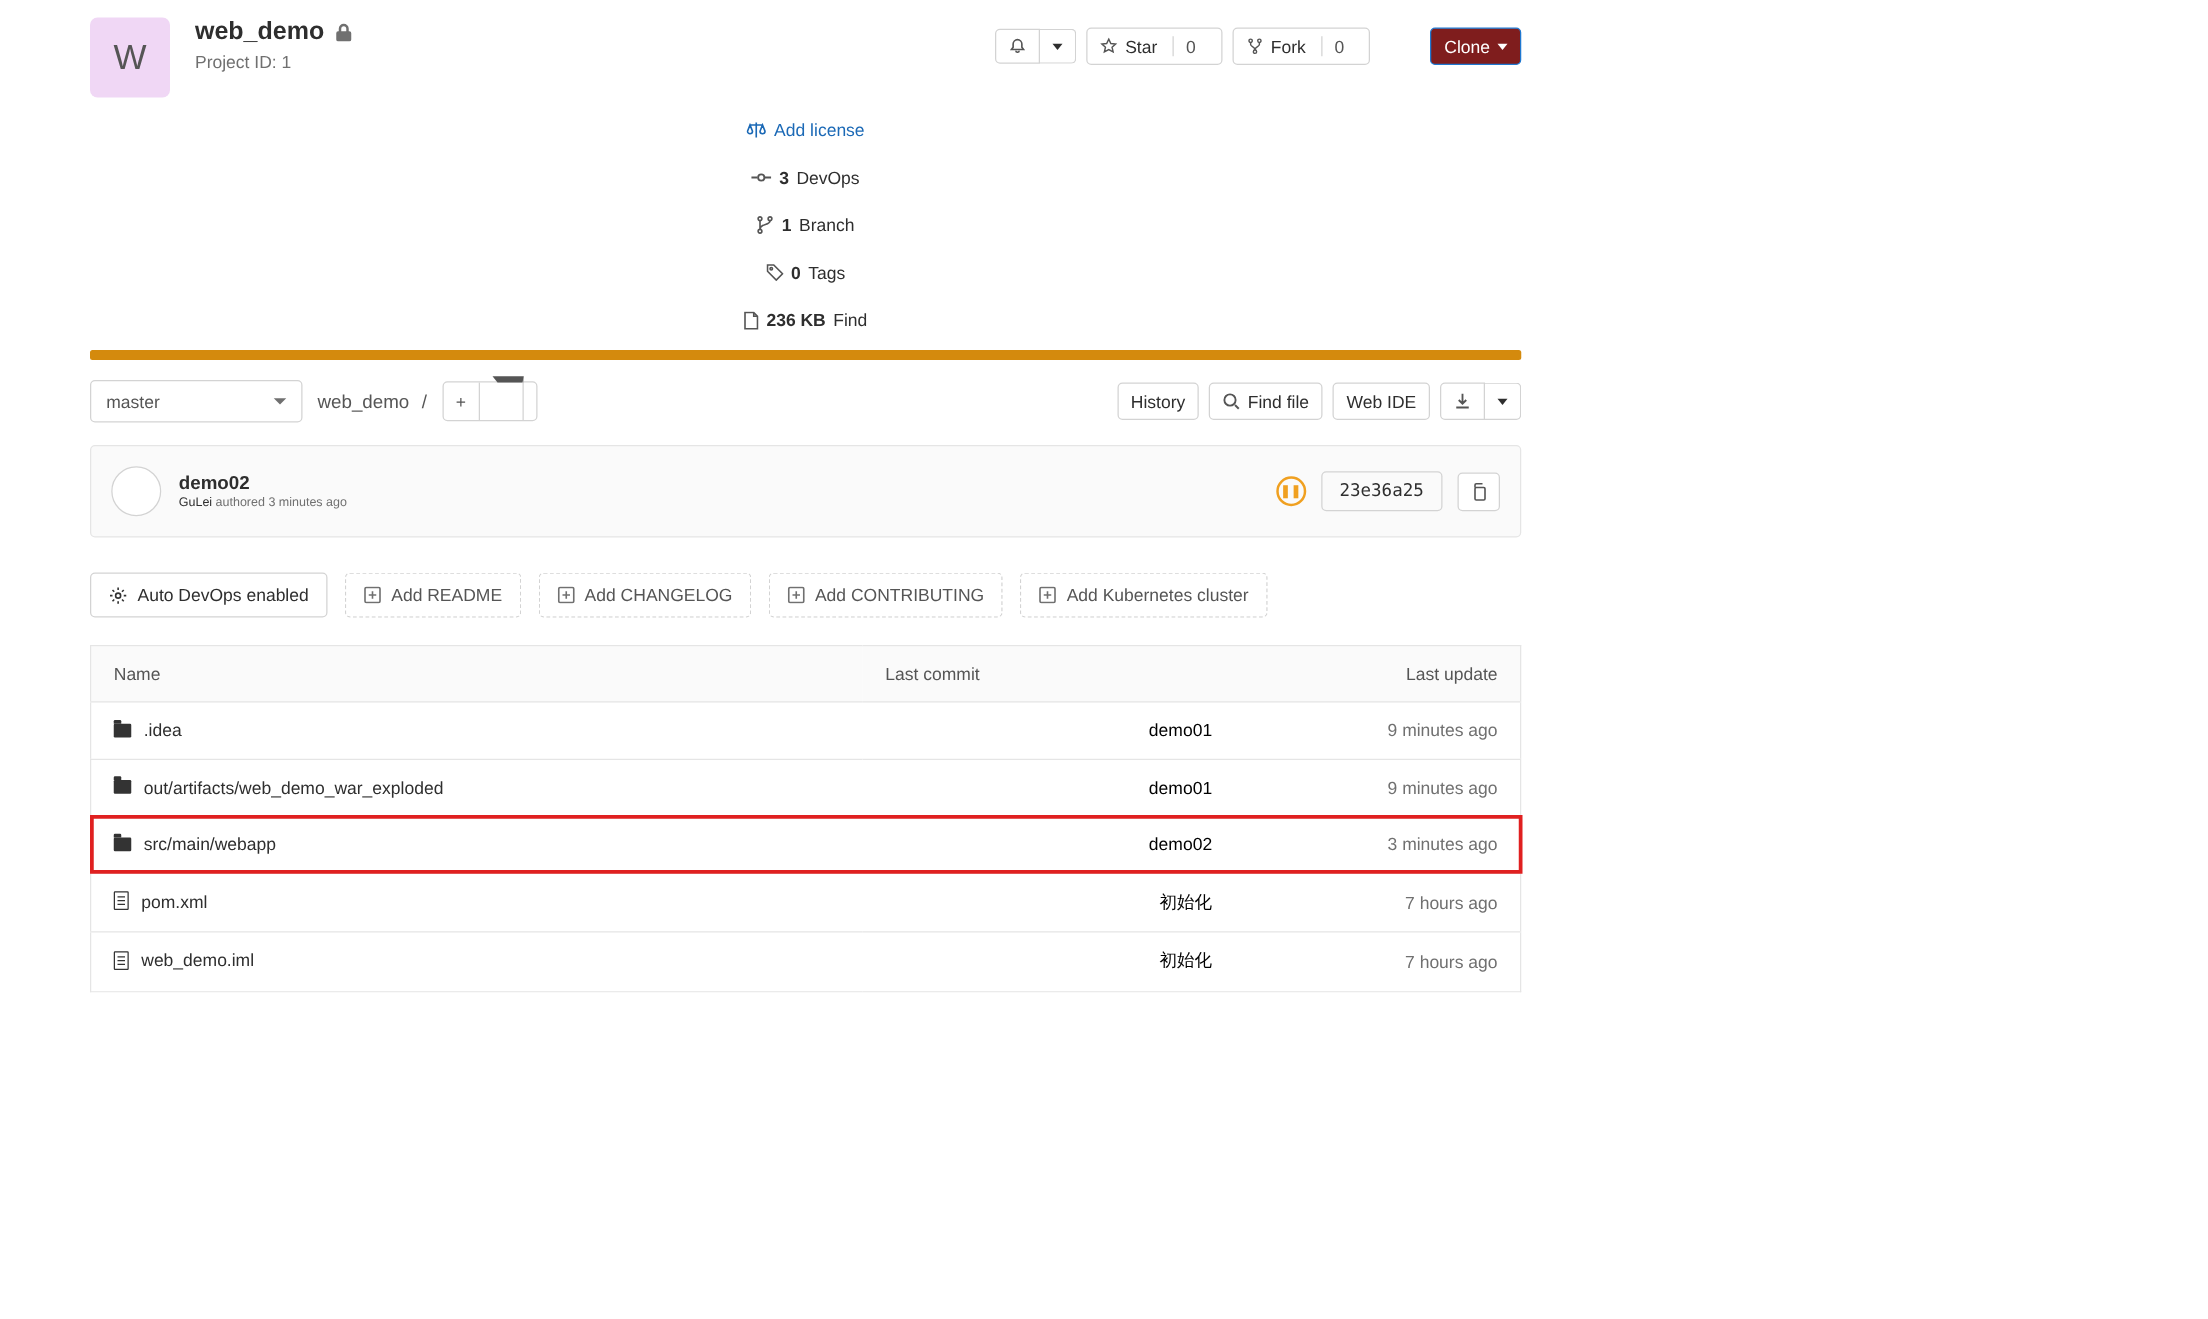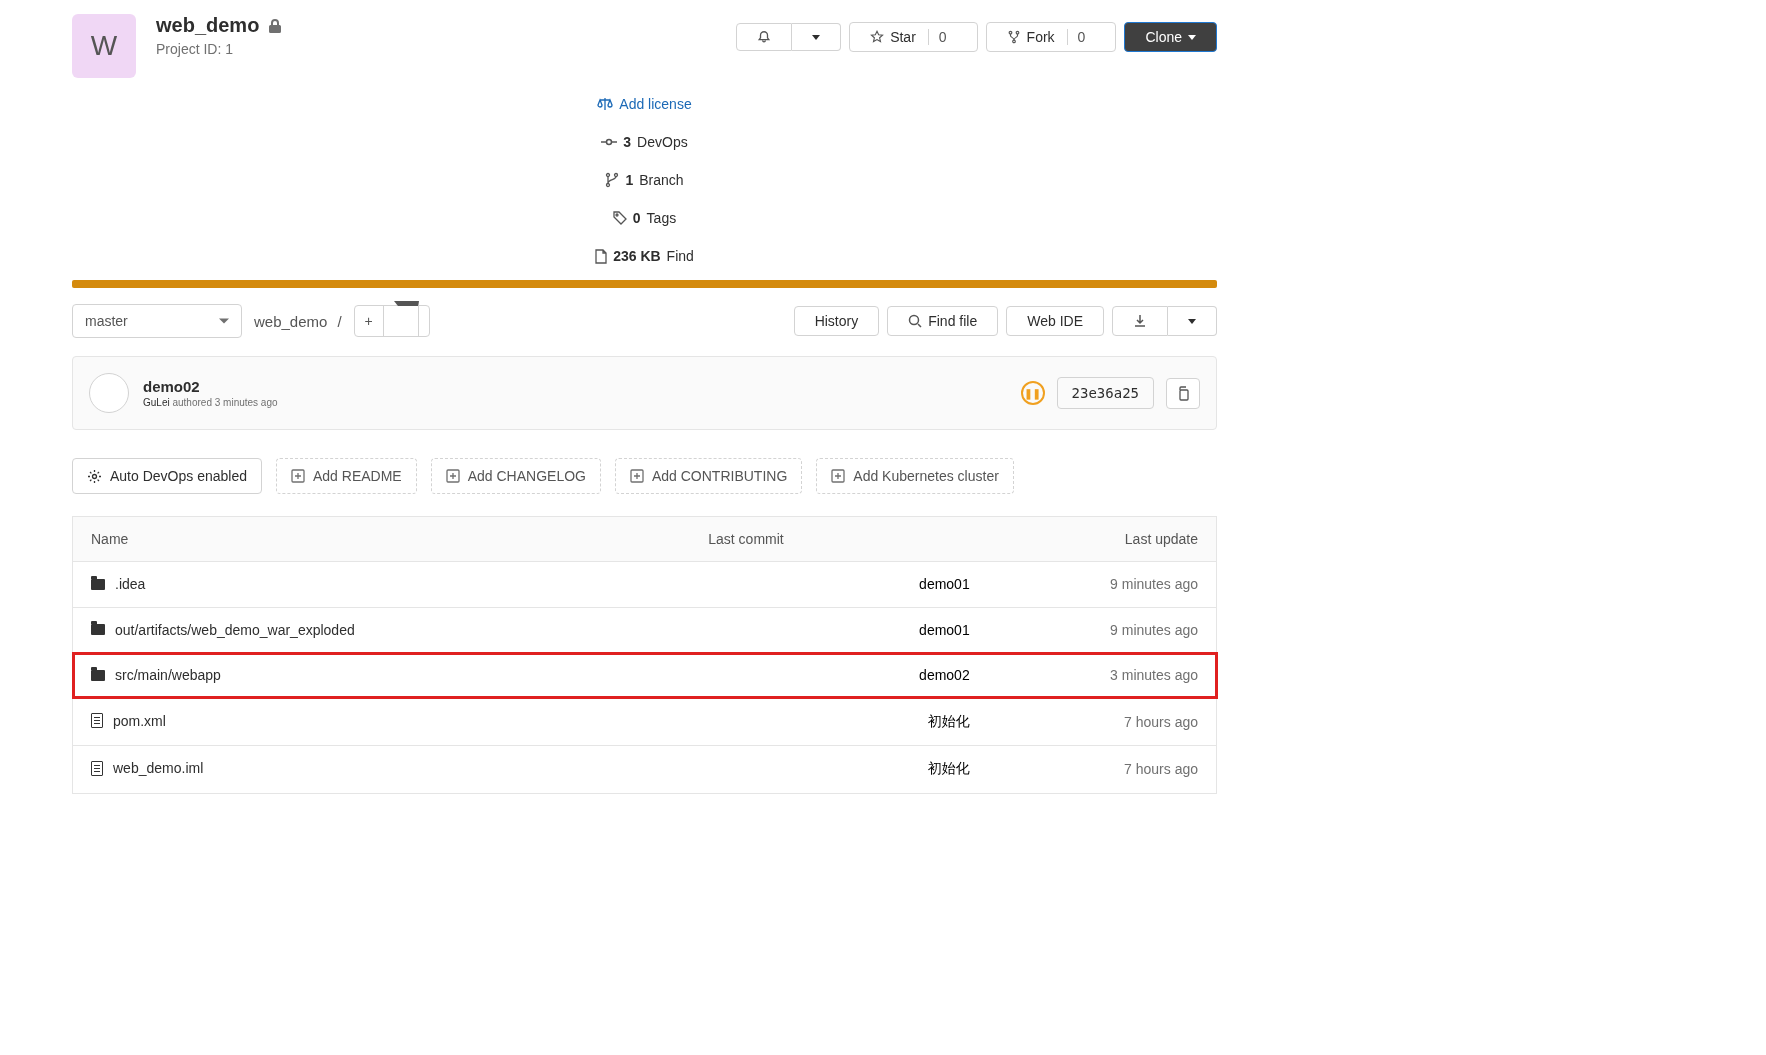--- a/index.html
+++ b/index.html
@@ -4,26 +4,26 @@
 <style>
 * { box-sizing: border-box; margin: 0; padding: 0; }
 body { font-family: -apple-system, BlinkMacSystemFont, "Segoe UI", Helvetica, Arial, sans-serif; color: #2e2e2e; background: #fff; font-size: 14px; }
 .container { max-width: 1145px; margin: 0 0 0 72px; padding-top: 14px; }
 .header { display: flex; align-items: flex-start; justify-content: space-between; margin-bottom: 18px; }
 .header-left { display: flex; align-items: flex-start; gap: 20px; }
 .avatar-box { width: 64px; height: 64px; background: #f0d7f5; border-radius: 6px; display: flex; align-items: center; justify-content: center; font-size: 28px; color: #555; }
 .project-title { display: flex; align-items: center; gap: 8px; font-size: 20px; font-weight: 700; color: #2e2e2e; }
 .project-id { color: #707070; font-size: 14px; margin-top: 4px; }
 .header-right { display: flex; gap: 8px; align-items: center; margin-top: 8px; }
-.btn { border: 1px solid #d3d3d3; background: #fff; border-radius: 4px; padding: 6px 20px; font-size: 14px; color: #2e2e2e; display: inline-flex; align-items: center; gap: 6px; cursor: pointer; }
+.btn { border: 1px solid #d3d3d3; background: #fff; border-radius: 4px; padding: 6px 10px; font-size: 14px; color: #2e2e2e; display: inline-flex; align-items: center; gap: 6px; cursor: pointer; }
 .btn-group { display: inline-flex; }
 .btn-group .btn { border-radius: 0; }
 .btn-group .btn:first-child { border-radius: 4px 0 0 4px; }
 .btn-group .btn:last-child { border-radius: 0 4px 4px 0; border-left: none; }
-.btn-primary { background: #404040; color: #fff; border-color: #1f78d1; }
+.btn-primary { background: #7f1d1d; color: #fff; border-color: #1f78d1; margin-left: 40px; }
 .count-badge { border-left: 1px solid #d3d3d3; padding: 0 10px; margin-left: 6px; color: #555; }
 .stats-row { display: flex; gap: 22px; align-items: center; font-size: 14px; margin-bottom: 16px; flex-direction: column; }
 .stat-item { display: inline-flex; align-items: center; gap: 6px; color: #2e2e2e; }
 .stat-item.link { color: #1b69b6; }
 .stat-item b { font-weight: 700; }
 .orange-bar { height: 8px; background: #d48a0d; border-radius: 2px; margin-bottom: 16px; }
 .toolbar { display: flex; justify-content: space-between; align-items: center; margin-bottom: 18px; }
 .toolbar-left { display: flex; align-items: center; gap: 12px; }
 .branch-select { border: 1px solid #d3d3d3; border-radius: 4px; padding: 8px 36px 8px 12px; background: #fff; position: relative; min-width: 170px; font-size: 14px; color: #555; }
 .branch-select::after { content: ""; position: absolute; right: 12px; top: 50%; width: 0; height: 0; border-left: 5px solid transparent; border-right: 5px solid transparent; border-top: 5px solid #707070; transform: translateY(-50%); }

